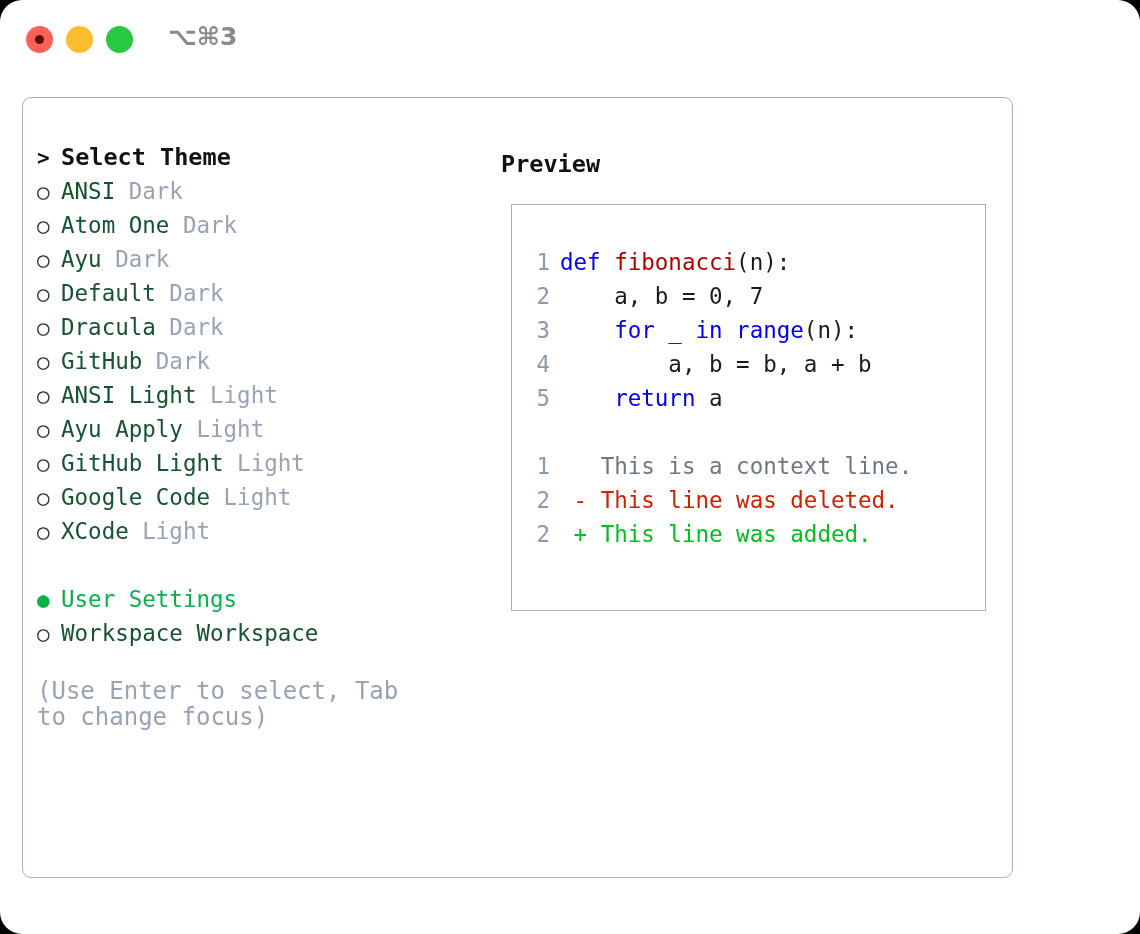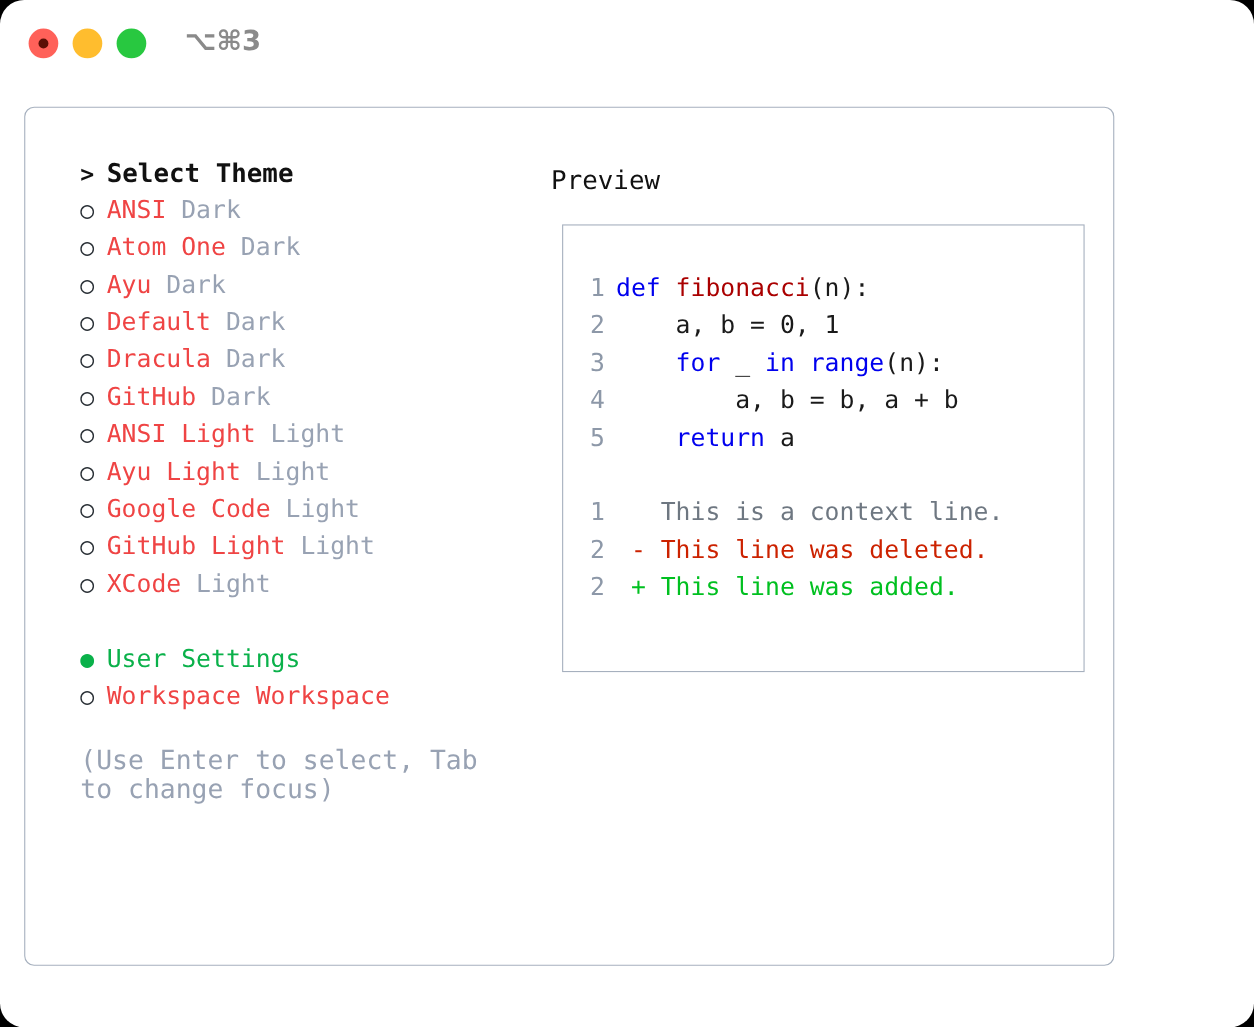--- a/index.html
+++ b/index.html
@@ -80,21 +80,20 @@
     box-sizing: border-box;
     background: #ffffff;
   }
 
   
   #left-col {
     position: absolute;
     left: 14px;
     top: 42px;
     width: 440px;
-    margin-left: 36px;
   }
   .row {
     height: 34px;
     line-height: 34px;
     font-size: 22.5px;
     white-space: nowrap;
     color: #24292e;
   }
   .row .bullet {
     display: inline-block;
@@ -103,21 +102,21 @@
     font-size: 21px;
   }
   .header-row {
     font-weight: bold;
     color: #111111;
     font-size: 23.5px;
   }
   .header-row .bullet { font-weight: bold; }
   .row.selected .bullet,
   .row.selected .label { color: #0ab14a; }
-  .label { color: #ef4444; }
+  .label { color: #14532d; }
   .suffix { color: #98a2b3; }
   .bullet.hollow { color: #2b3137; }
   .bullet.filled { color: #0ab14a; }
 
   .section-title {
     height: 34px;
     line-height: 34px;
     font-size: 22.5px;
     color: #1d2227;
     padding-left: 26px;
@@ -131,21 +130,21 @@
     color: #98a2b3;
     width: 400px;
   }
 
   
   #preview-title {
     position: absolute;
     left: 478px;
     top: 52px;
     font-size: 23.5px;
-    font-weight: normal;
+    font-weight: bold;
     color: #111111;
   }
   #preview-box {
     position: absolute;
     left: 488px;
     top: 106px;
     width: 475px;
     height: 407px;
     border: 1.6px solid #a6b0be;
     box-sizing: border-box;
@@ -198,43 +197,43 @@
       </div>
 
       <div id="theme-items">
           <div class="row"><span class="bullet hollow">○</span><span class="label">ANSI</span><span class="suffix"> Dark</span></div>
           <div class="row"><span class="bullet hollow">○</span><span class="label">Atom One</span><span class="suffix"> Dark</span></div>
           <div class="row"><span class="bullet hollow">○</span><span class="label">Ayu</span><span class="suffix"> Dark</span></div>
           <div class="row"><span class="bullet hollow">○</span><span class="label">Default</span><span class="suffix"> Dark</span></div>
           <div class="row"><span class="bullet hollow">○</span><span class="label">Dracula</span><span class="suffix"> Dark</span></div>
           <div class="row"><span class="bullet hollow">○</span><span class="label">GitHub</span><span class="suffix"> Dark</span></div>
           <div class="row"><span class="bullet hollow">○</span><span class="label">ANSI Light</span><span class="suffix"> Light</span></div>
-          <div class="row"><span class="bullet hollow">○</span><span class="label">Ayu Light</span><span class="suffix"> Light</span></div>
+          <div class="row"><span class="bullet hollow">○</span><span class="label">Ayu Apply</span><span class="suffix"> Light</span></div>
+          <div class="row"><span class="bullet hollow">○</span><span class="label">GitHub Light</span><span class="suffix"> Light</span></div>
           <div class="row"><span class="bullet hollow">○</span><span class="label">Google Code</span><span class="suffix"> Light</span></div>
-          <div class="row"><span class="bullet hollow">○</span><span class="label">GitHub Light</span><span class="suffix"> Light</span></div>
           <div class="row"><span class="bullet hollow">○</span><span class="label">XCode</span><span class="suffix"> Light</span></div>
         </div>
 
       <div class="spacer"></div>
 
 
       <div id="apply-items">
           <div class="row selected"><span class="bullet filled">●</span><span class="label">User Settings</span></div>
           <div class="row"><span class="bullet hollow">○</span><span class="label">Workspace Workspace</span></div>
         </div>
 
       <div id="hint">(Use Enter to select, Tab to change focus)</div>
     </div>
 
     <div id="preview-title">Preview</div>
 
     <div id="preview-box">
       <div id="code">
           <div class="cline"><span class="ln">1</span><span class="kw">def </span><span class="fn">fibonacci</span><span class="plain">(n):</span></div>
-          <div class="cline"><span class="ln">2</span><span class="plain">    a, b = 0, 1</span></div>
+          <div class="cline"><span class="ln">2</span><span class="plain">    a, b = 0, 7</span></div>
           <div class="cline"><span class="ln">3</span><span class="plain">    </span><span class="kw">for</span><span class="plain"> _ </span><span class="kw">in</span><span class="plain"> </span><span class="kw">range</span><span class="plain">(n):</span></div>
           <div class="cline"><span class="ln">4</span><span class="plain">        a, b = b, a + b</span></div>
           <div class="cline"><span class="ln">5</span><span class="plain">    </span><span class="kw">return</span><span class="plain"> a</span></div>
           <div class="blank"></div>
           <div class="cline"><span class="ln">1</span><span class="ctx">   This is a context line.</span></div>
           <div class="cline"><span class="ln">2</span><span class="del"> - This line was deleted.</span></div>
           <div class="cline"><span class="ln">2</span><span class="add"> + This line was added.</span></div>
         </div>
     </div>
 

